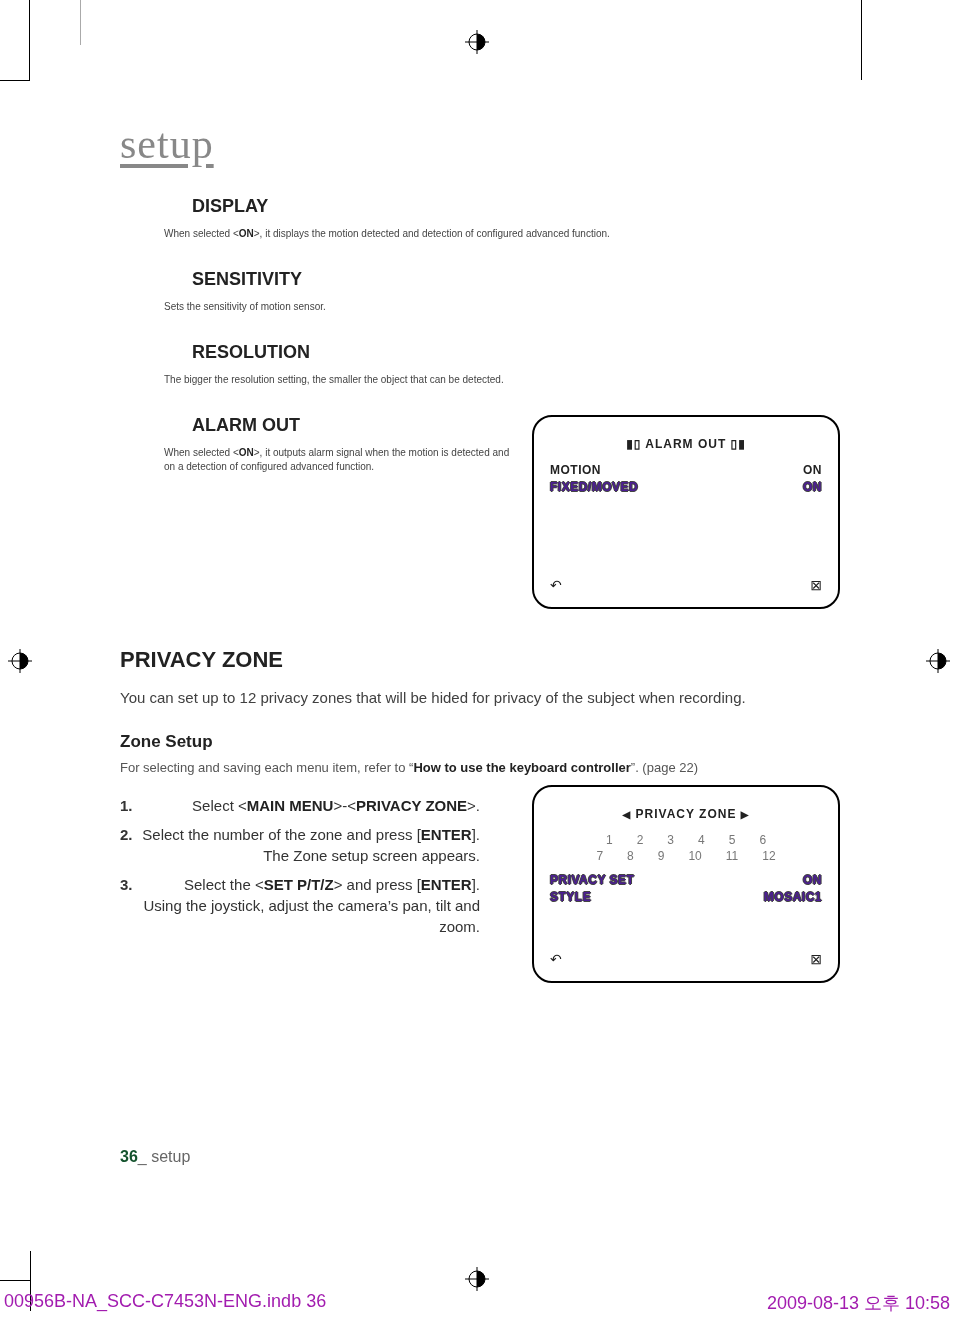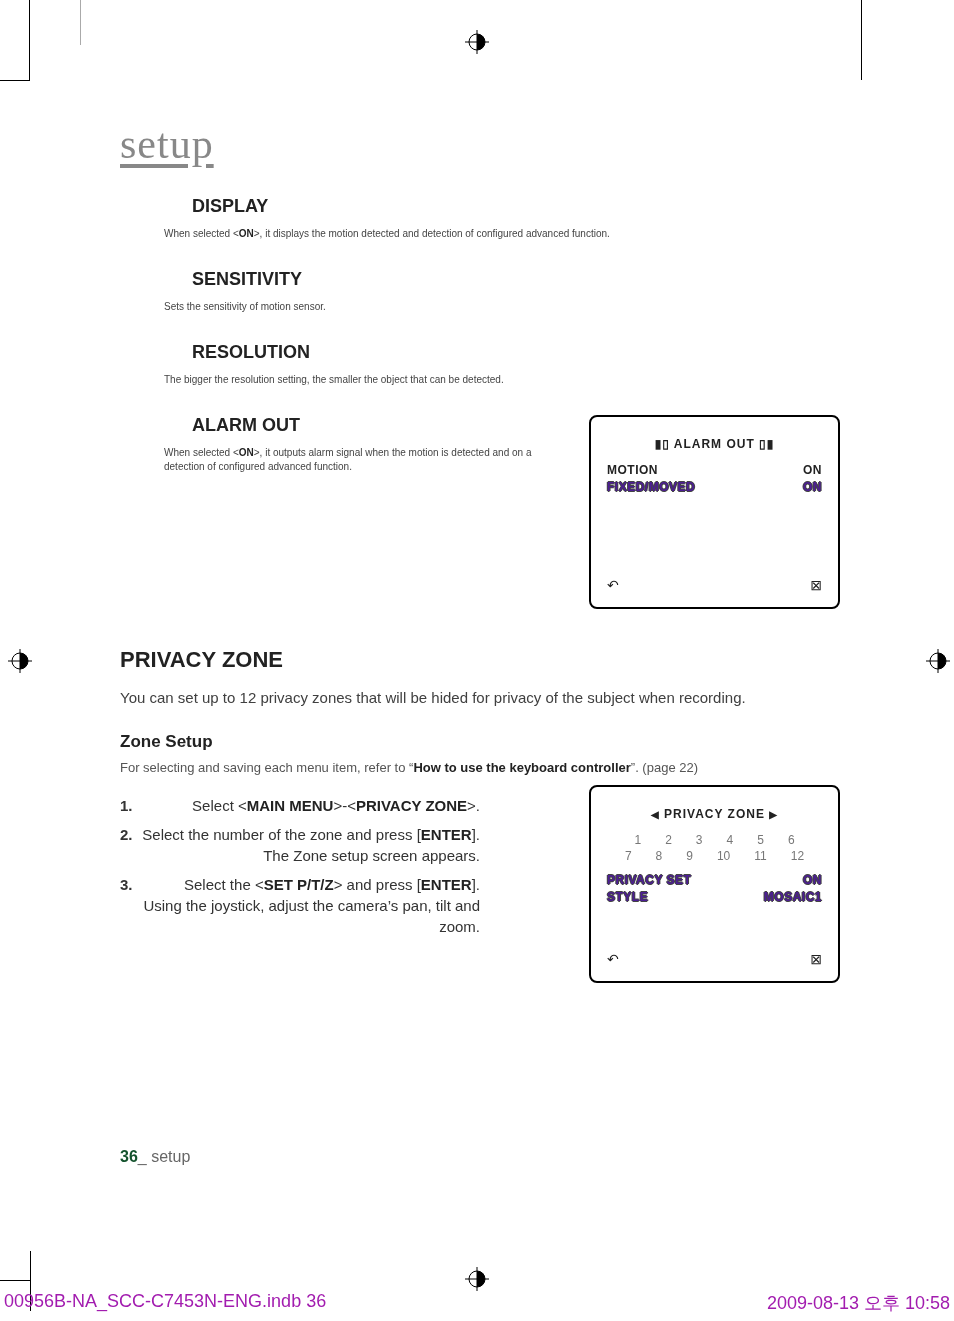--- a/index.html
+++ b/index.html
@@ -27,21 +27,21 @@
   .main-section > p { font-size: 15px; color: #404040; line-height: 1.4; }
   .sub { margin-top: 24px; }
   .sub h3 { font-size: 17px; font-weight: bold; margin-bottom: 8px; }
   .sub p.ref { font-size: 13px; color: #555; }
   .steps { margin-top: 10px; max-width: 360px; }
   .steps li { font-size: 15px; color: #333; line-height: 1.4; margin-bottom: 8px; list-style: none; display: flex; gap: 6px; }
   .steps li .num { font-weight: bold; flex-shrink: 0; }
   .steps li .txt { flex: 1; text-align: right; }
   .two-col { display: flex; gap: 16px; align-items: flex-start; }
   .col-l { flex: 1; }
-  .panel { border: 2.5px solid #000; border-radius: 8px; width: 251px; padding: 14px 16px 14px; position: relative; font-family: Arial, sans-serif; }
+  .panel { border: 2.5px solid #000; border-radius: 20px; width: 308px; padding: 14px 16px 14px; position: relative; font-family: Arial, sans-serif; }
   .panel .title { text-align: center; font-size: 12px; letter-spacing: 1px; font-weight: bold; margin: 6px 0 12px; }
   .panel .title .arrow { font-size: 10px; vertical-align: middle; }
   .panel .row { display: flex; justify-content: space-between; font-size: 12px; margin-bottom: 3px; letter-spacing: .5px; }
   .panel .row span { font-weight: bold; }
   .panel .outline { color: #4c1d95; text-shadow: -1px 0 #444, 1px 0 #444, 0 -1px #444, 0 1px #444; }
   .panel .grid { margin: 6px 0 10px; }
   .panel .grid-row { display: flex; justify-content: center; gap: 24px; font-size: 12px; color: #777; margin: 2px 0; }
   .panel .spacer { height: 60px; }
   .panel .bottom-icons { display: flex; justify-content: space-between; font-size: 14px; margin-top: 20px; }
   .panel.privacy .spacer2 { height: 24px; }

